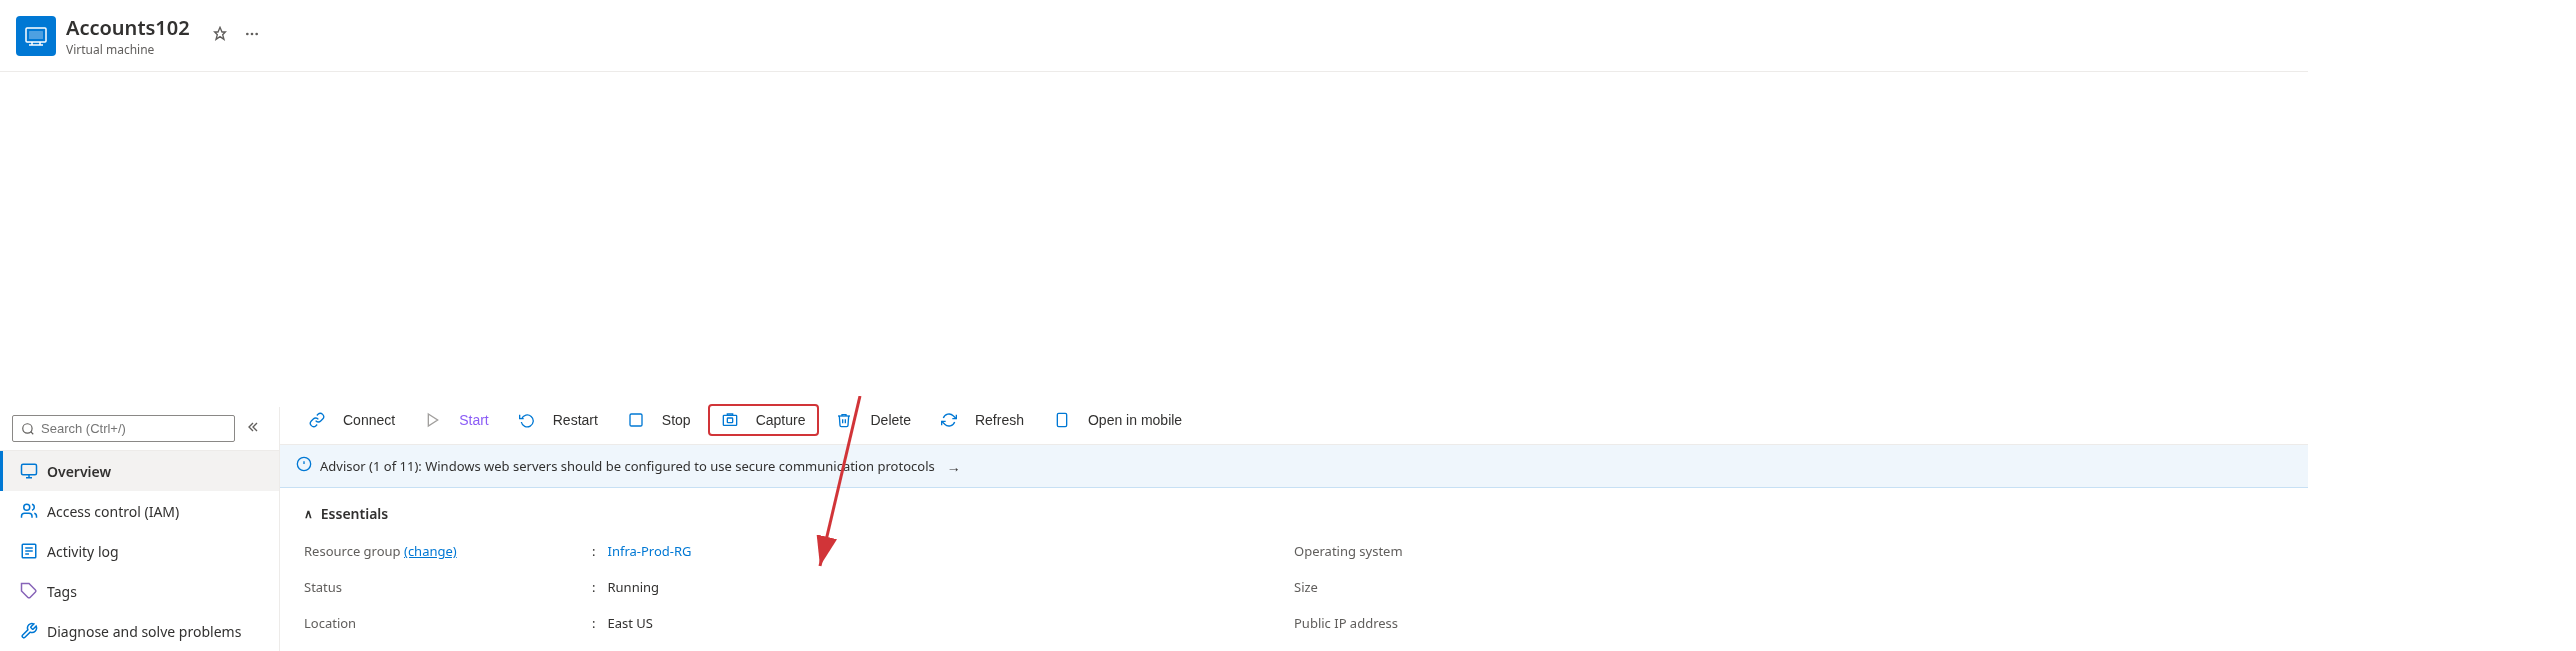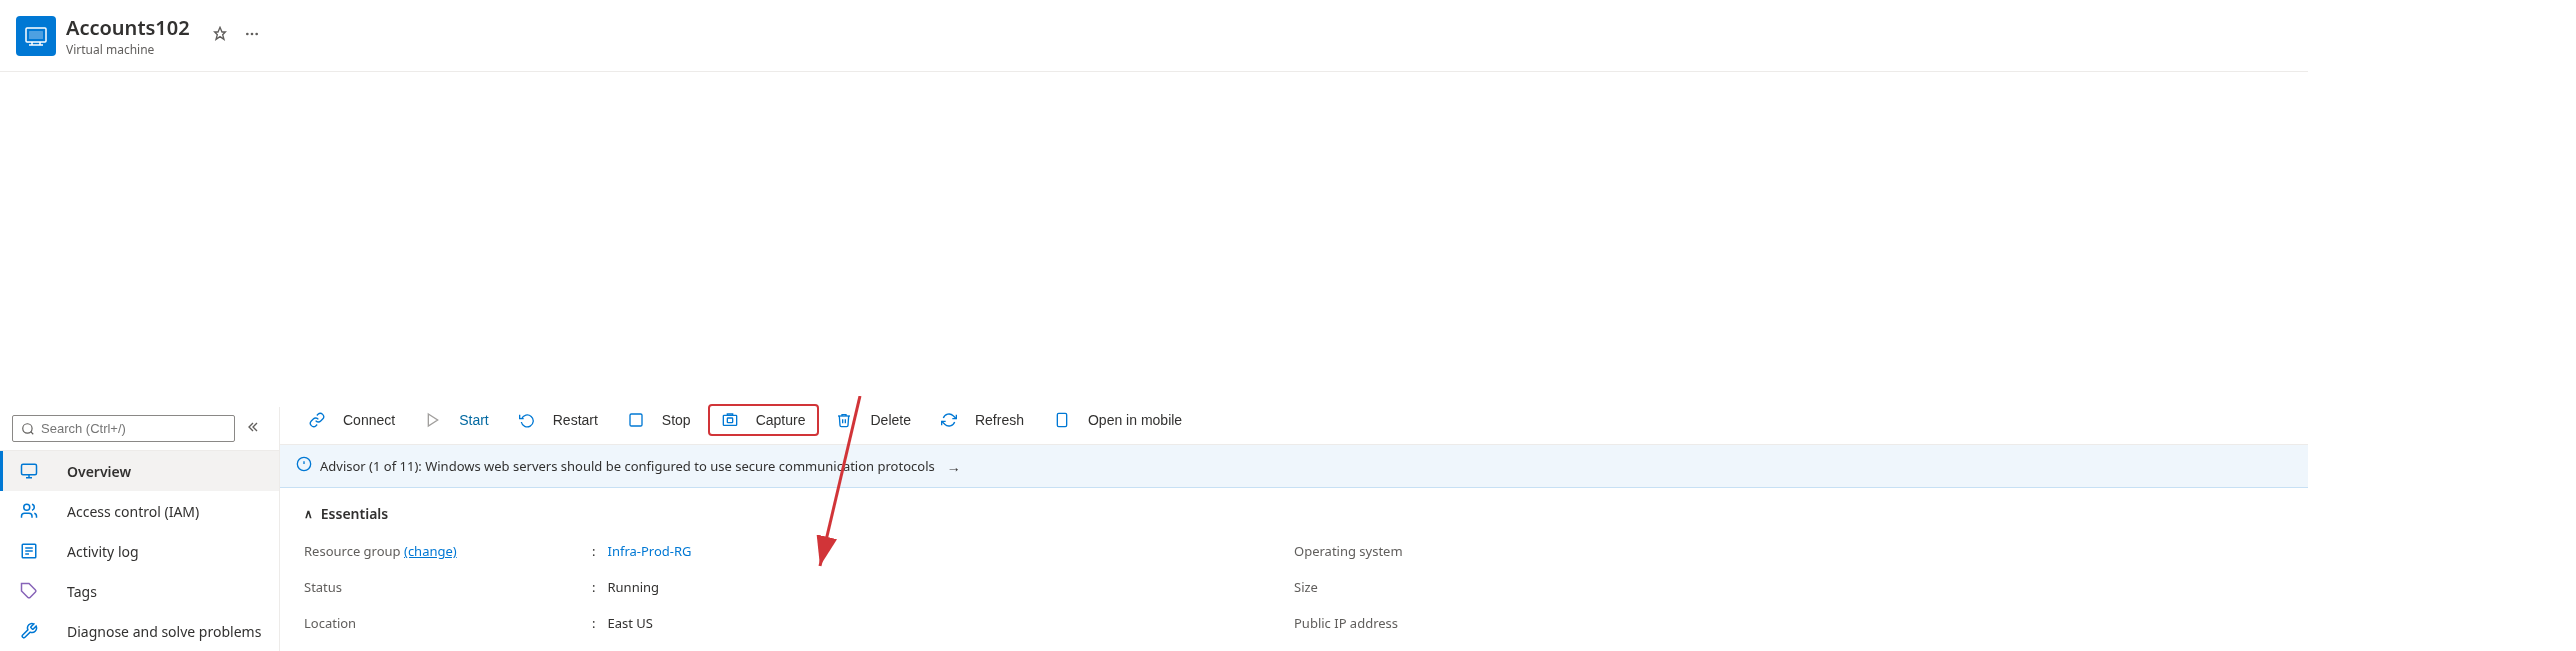--- a/index.html
+++ b/index.html
@@ -134,21 +134,21 @@
     }
 
     .sidebar-nav {
       overflow-y: auto;
       flex: 1;
     }
 
     .nav-item {
       display: flex;
       align-items: center;
-      gap: 28px;
+      gap: 8px;
       padding: 10px 16px;
       cursor: pointer;
       border-left: 3px solid transparent;
     }
 
     .nav-item.active {
       background: #f3f2f1;
       border-left: 3px solid #0078d4;
     }
 
@@ -211,21 +211,21 @@
       width: 16px;
       height: 16px;
       display: flex;
       align-items: center;
       justify-content: center;
       color: #0078d4;
       font-size: 14px;
     }
 
     .toolbar-btn.disabled {
-      color: #0369a1;
+      color: #8b5cf6;
     }
 
     .toolbar-btn.disabled .btn-icon {
       color: #a19f9d;
     }
 
     
     .advisor-banner {
       display: flex;
       align-items: center;

